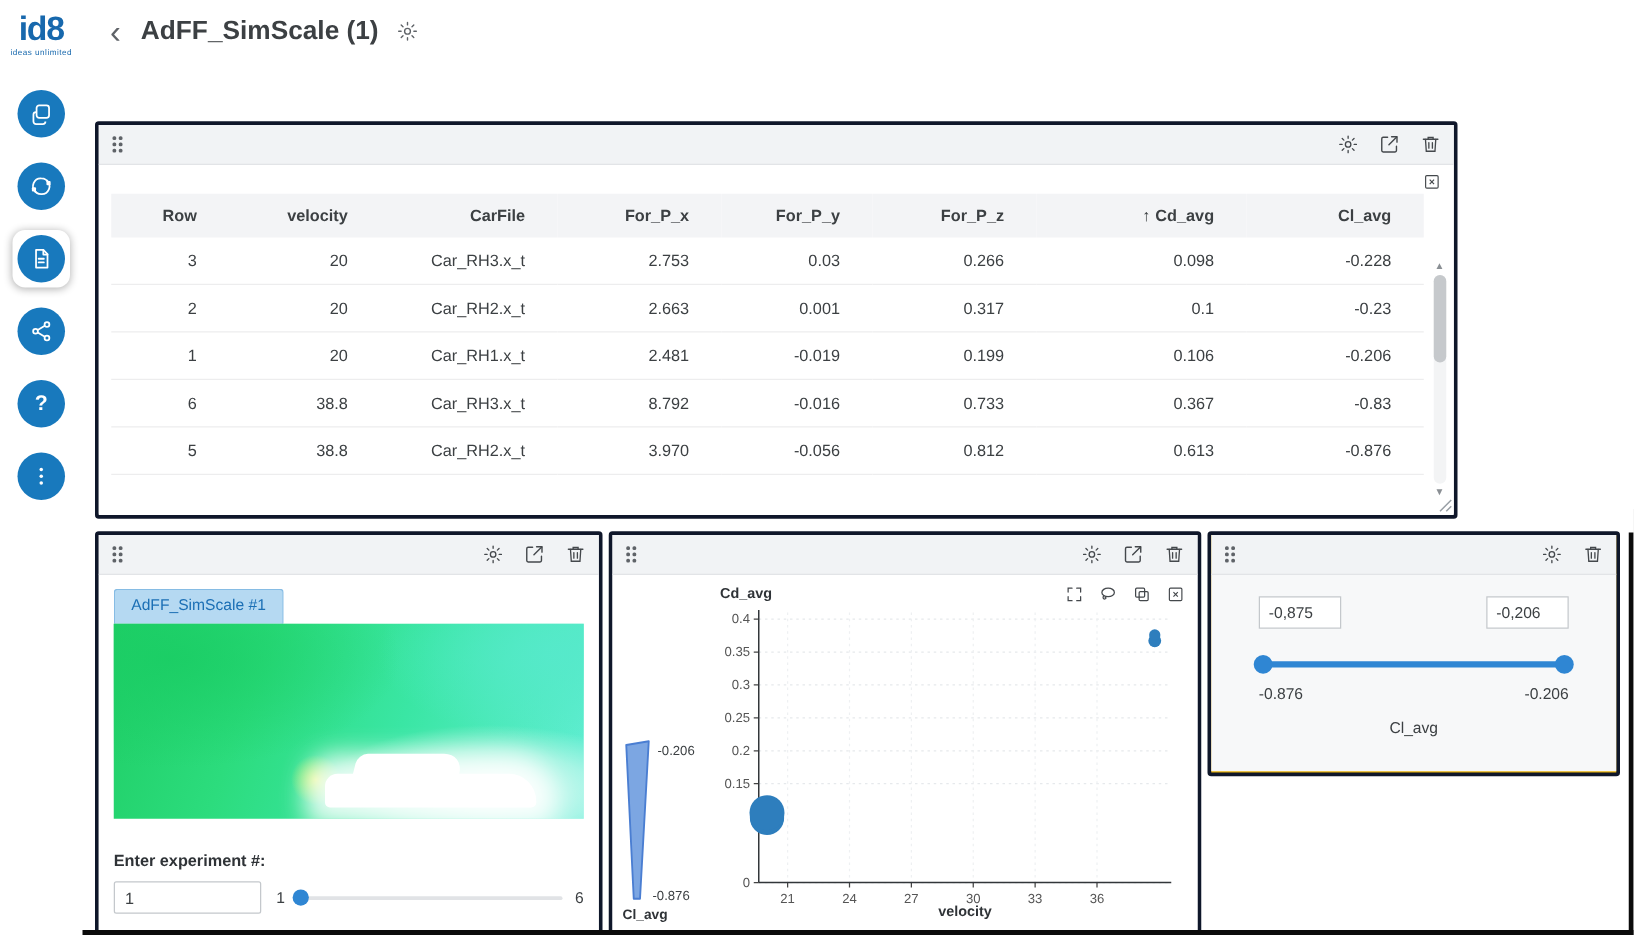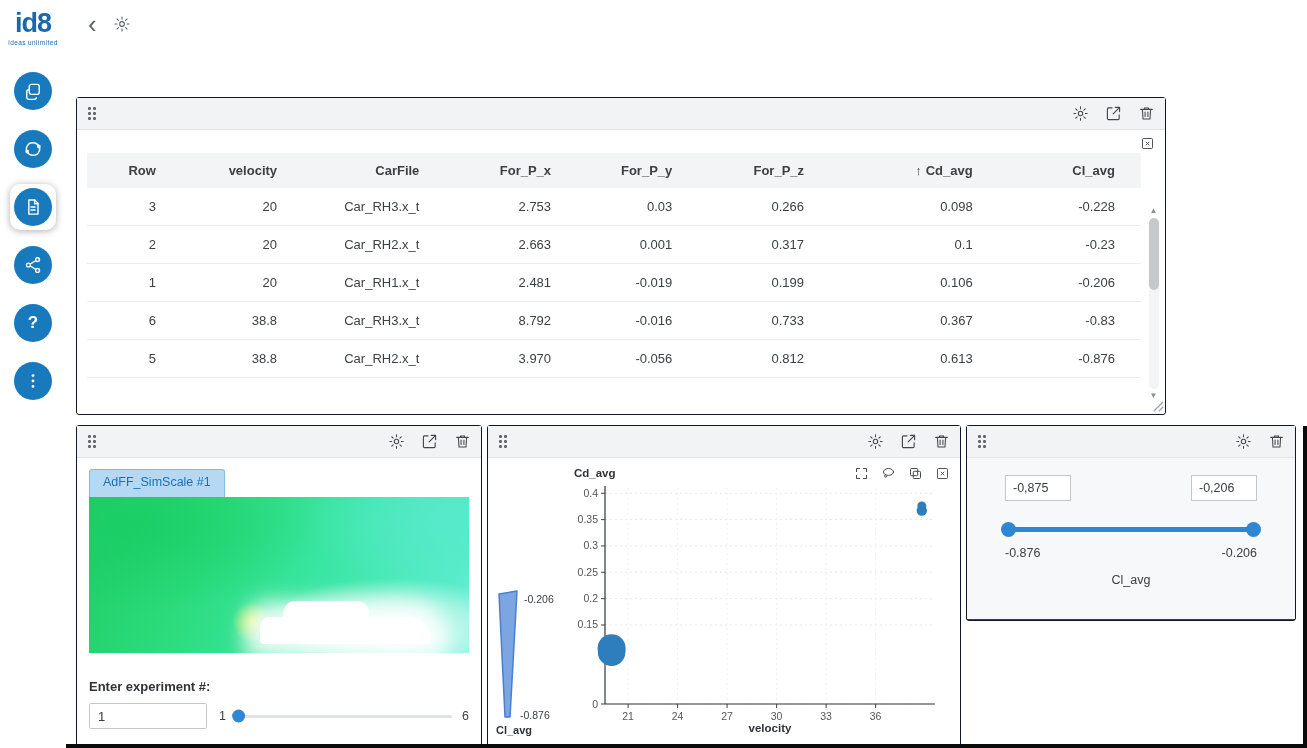--- a/index.html
+++ b/index.html
@@ -21,21 +21,21 @@
   .help-glyph { font-size:17px; font-weight:700; color:#fff; }
 
   
   .app-header { position:absolute; left:86px; top:13px; display:flex; align-items:center; gap:14px; z-index:5; }
   .back { font-size:26px; color:#5f6368; line-height:22px; cursor:pointer; padding:0 2px; }
   .page-title { font-size:21px; font-weight:600; color:#3c4043; }
   .icon-btn { display:inline-flex; align-items:center; justify-content:center; color:#44484c; cursor:pointer; }
   .header-gear { color:#5f6368; }
 
   
-  .widget { position:absolute; background:#fff; border:1px solid #0f172a; border-radius:3px; }
+  .widget { position:absolute; background:#fff; border:3px solid #0f172a; border-radius:3px; }
   .widget-header { height:32px; display:flex; align-items:center; padding:0 10px; background:#f1f3f5; border-bottom:1px solid #e2e4e7; }
   .drag-handle { display:grid; grid-template-columns:repeat(2,5px); grid-auto-rows:5px; cursor:grab; }
   .drag-handle i { width:2.5px; height:2.5px; background:#5f6368; border-radius:50%; display:block; margin:auto; }
   .header-icons { margin-left:auto; display:flex; align-items:center; gap:16px; }
   .widget-body { position:relative; height:calc(100% - 33px); background:#fff; }
 
   
   #table-widget { left:76px; top:97px; width:1090px; height:318px; }
   .expand-row { display:flex; justify-content:flex-end; padding:6px 10px 2px; color:#5f6368; }
   table.data { width:calc(100% - 34px); margin-left:10px; border-collapse:collapse; font-size:13px; color:#3c4043; }
@@ -78,21 +78,21 @@
   .chart-title { position:absolute; top:9px; left:86px; font-size:11.5px; font-weight:700; color:#2f3337; }
   #scatter-svg { position:absolute; left:62px; top:20px; }
   .tick { font:10.5px "Liberation Sans", sans-serif; fill:#555; }
   .x-axis-title { position:absolute; left:117px; width:330px; top:264px; text-align:center; font-size:11.5px; font-weight:700; color:#2f3337; }
   .size-legend { position:absolute; left:8px; top:132px; width:84px; height:152px; }
   .legend-top-label { position:absolute; left:28px; top:3px; font-size:10.5px; color:#3c4043; }
   .legend-bottom-label { position:absolute; left:24px; top:119px; font-size:10.5px; color:#3c4043; }
   .legend-caption { position:absolute; left:0; top:134px; font-size:11px; font-weight:700; color:#2f3337; }
 
   
-  #range-widget { left:966px; top:425px; width:330px; height:196px; background:#404040; }
+  #range-widget { left:966px; top:425px; width:330px; height:196px; background:#eab308; }
   #range-widget .widget-body { background:#f7f8f9; padding:17px 38px 0; }
   .range-inputs { display:flex; justify-content:space-between; }
   .range-input { width:66px; height:26px; border:1px solid #c4c8cc; background:#fff; font-size:12.5px; padding:0 7px; color:#3c4043; font-family:"Liberation Sans",sans-serif; }
   .range-track-wrap { position:relative; height:16px; margin:20px 3px 0; }
   .range-track { position:absolute; left:0; right:0; top:6px; height:5px; background:#2f86d3; border-radius:3px; cursor:pointer; }
   .range-handle { position:absolute; top:1px; width:15px; height:15px; border-radius:50%; background:#2f86d3; cursor:pointer; }
   .range-handle.left { left:-7px; } .range-handle.right { right:-7px; }
   .range-labels { display:flex; justify-content:space-between; margin-top:9px; font-size:12.5px; color:#3c4043; }
   .range-caption { text-align:center; margin-top:13px; font-size:12.5px; color:#3c4043; }
 </style>
@@ -156,20 +156,21 @@
               <circle cx="12" cy="12" r="1.7"></circle>
               <circle cx="12" cy="18.5" r="1.7"></circle>
             </svg>
         </div>
       </div>
     </nav>
   </aside>
 
   <header class="app-header">
     <span class="back">‹</span>
+    <h1 class="page-title">AdFF_SimScale (1)</h1>
     <span class="icon-btn header-gear">
       <svg viewBox="0 0 24 24" width="18" height="18" fill="none" stroke="currentColor" stroke-width="1.5" stroke-linecap="round">
           <circle cx="12" cy="12" r="3.1"></circle>
           <path d="M12 2.6v2.6M12 18.8v2.6M2.6 12h2.6M18.8 12h2.6M5.3 5.3l1.9 1.9M16.8 16.8l1.9 1.9M18.7 5.3l-1.9 1.9M7.2 16.8l-1.9 1.9"></path>
         </svg>
     </span>
   </header>
 
   <section class="widget" id="table-widget">
     <div class="widget-header">

